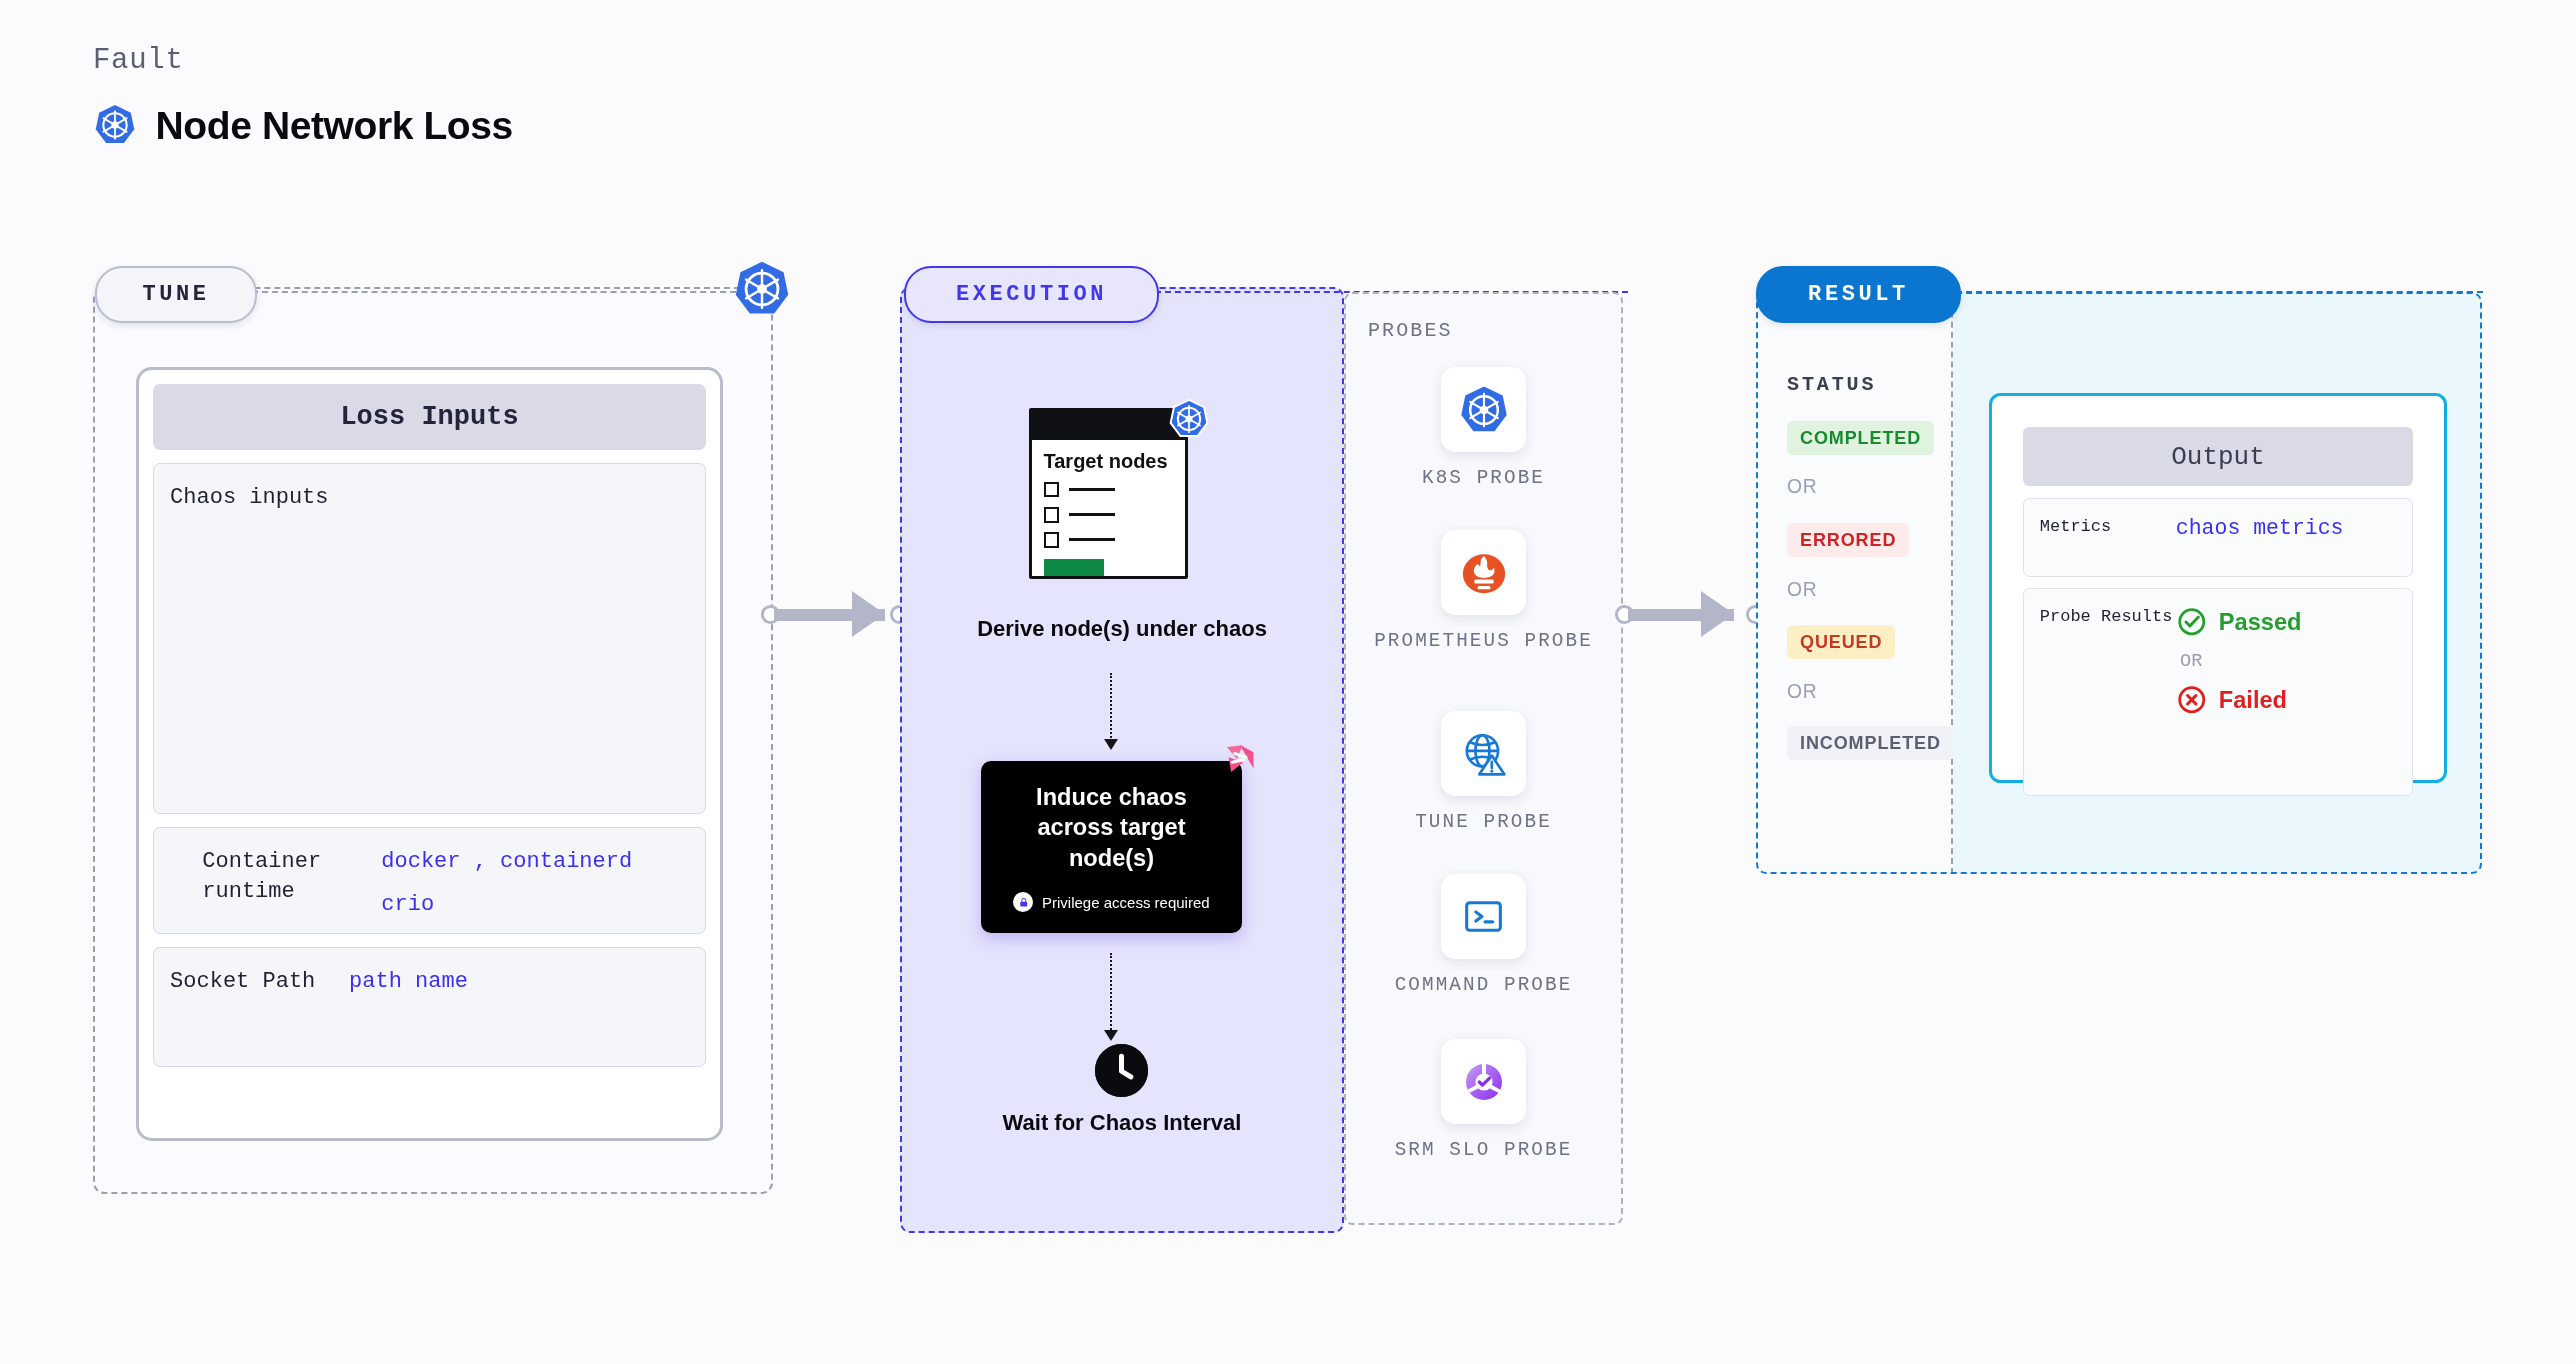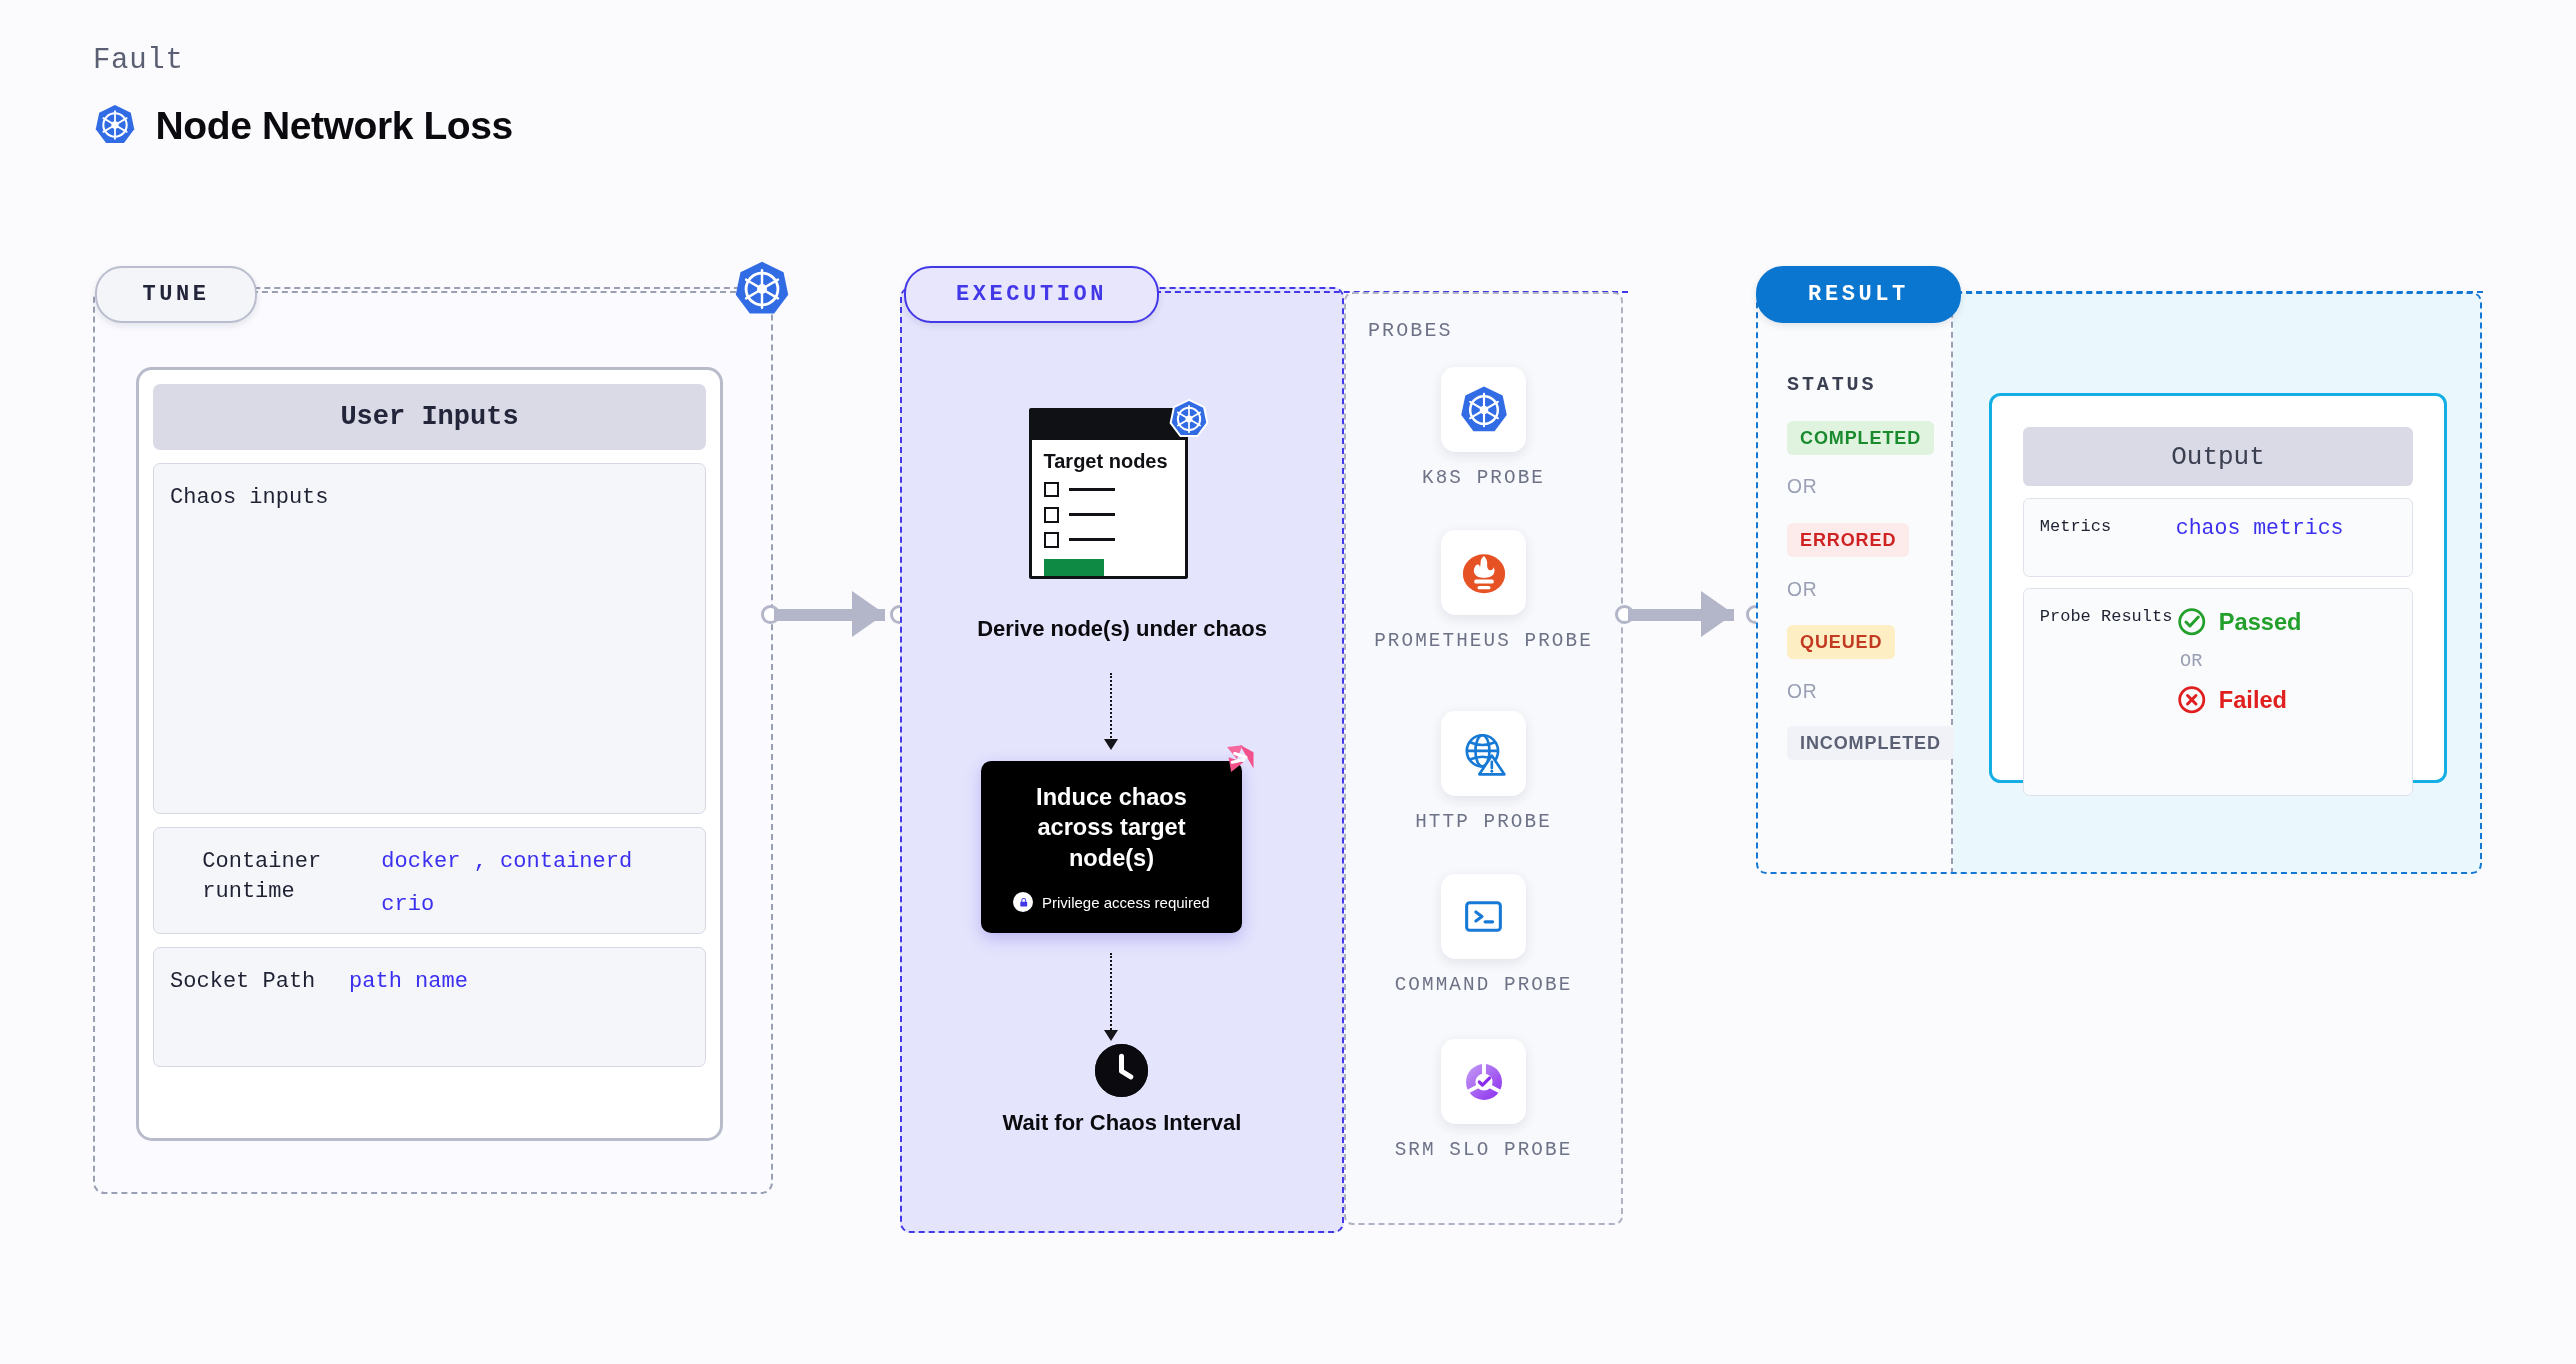--- a/index.html
+++ b/index.html
@@ -292,21 +292,21 @@
       <line x1="32" y1="32" x2="49" y2="42"></line>
       <line x1="32" y1="32" x2="32" y2="52"></line>
       <line x1="32" y1="32" x2="15" y2="42"></line>
       <line x1="32" y1="32" x2="15" y2="22"></line>
     </g>
     <circle cx="32" cy="32" r="17" fill="none" stroke="#ffffff" stroke-width="3"></circle>
   </svg>
 </div>
 
 <div id="user-inputs-card">
-  <div id="ui-header">User Inputs</div>
+  <div id="ui-header">Loss Inputs</div>
 
   <div class="ui-section" style="height:351px;">
     <div class="ui-key">Chaos inputs</div>
   </div>
 
   <div class="ui-section" style="height:107px;padding-left:48px;">
     <div class="ui-key">Container runtime</div>
     <div class="ui-vals">
       <div class="ui-val">docker , containerd</div>
       <div class="ui-val">crio</div>
@@ -444,21 +444,21 @@
         <ellipse cx="30" cy="28" rx="9" ry="20"></ellipse>
         <line x1="10" y1="28" x2="50" y2="28"></line>
         <path d="M14 17 Q30 24 46 17"></path>
         <path d="M14 39 Q30 32 46 39"></path>
       </g>
       <path d="M42 34 L58 58 L26 58 Z" fill="#ffffff" stroke="#1679d6" stroke-width="3.4" stroke-linejoin="round"></path>
       <line x1="42" y1="42" x2="42" y2="50" stroke="#1679d6" stroke-width="3.4" stroke-linecap="round"></line>
       <circle cx="42" cy="54" r="1.9" fill="#1679d6"></circle>
     </svg>
   </div>
-  <div class="probe-label">HTTP PROBE</div>
+  <div class="probe-label">TUNE PROBE</div>
 </div>
 
 <div class="probe-item" style="top:874px;">
   <div class="probe-tile">
     <svg width="49" height="49" viewBox="0 0 64 64">
       <rect x="10" y="14" width="44" height="36" rx="4" fill="none" stroke="#1679d6" stroke-width="4"></rect>
       <path d="M22 26 L30 32 L22 38" fill="none" stroke="#1679d6" stroke-width="4" stroke-linecap="round" stroke-linejoin="round"></path>
       <line x1="34" y1="39" x2="44" y2="39" stroke="#1679d6" stroke-width="4" stroke-linecap="round"></line>
     </svg>
   </div>

